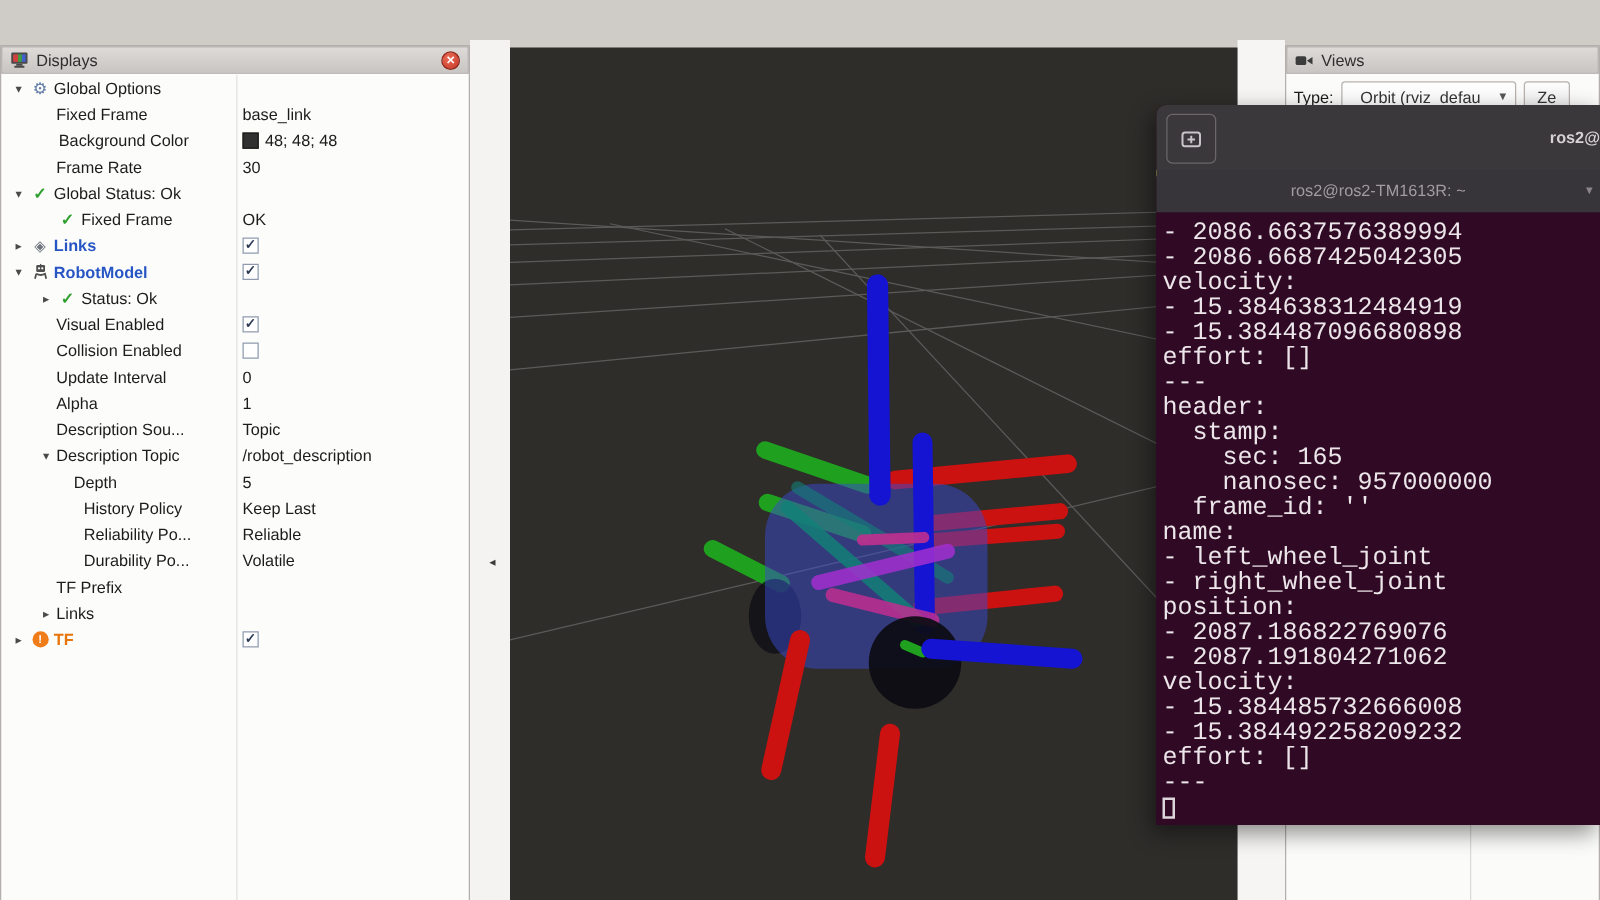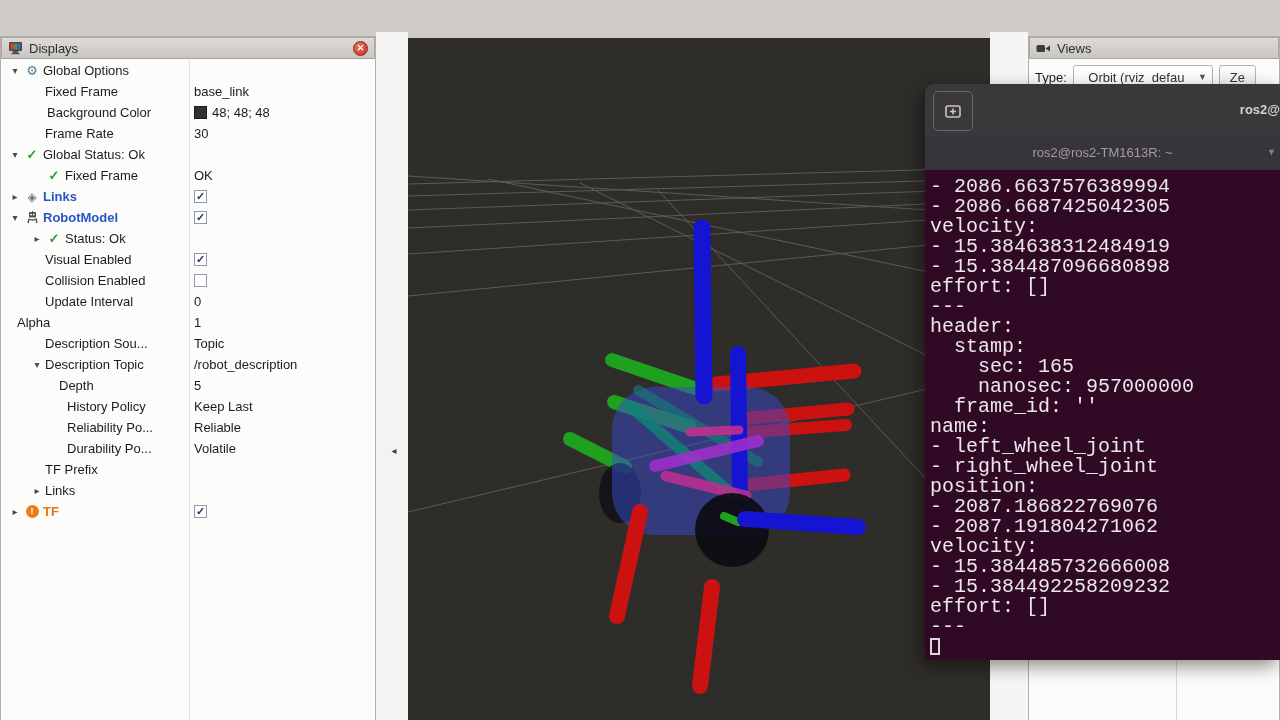--- a/index.html
+++ b/index.html
@@ -209,21 +209,21 @@
         <div class="trow">
           <span class="tcell-name" style="padding-left: 28px;">
             <span class="arrow"></span>
             <span class="tlabel">Update Interval</span>
           </span>
           <span class="tcell-value">
             <span>0</span>
           </span>
         </div>
         <div class="trow">
-          <span class="tcell-name" style="">
+          <span class="tcell-name" style="padding-left: 28px;">
             <span class="arrow"></span>
             <span class="tlabel">Alpha</span>
           </span>
           <span class="tcell-value">
             <span>1</span>
           </span>
         </div>
         <div class="trow">
           <span class="tcell-name" style="padding-left: 28px;">
             <span class="arrow"></span>

